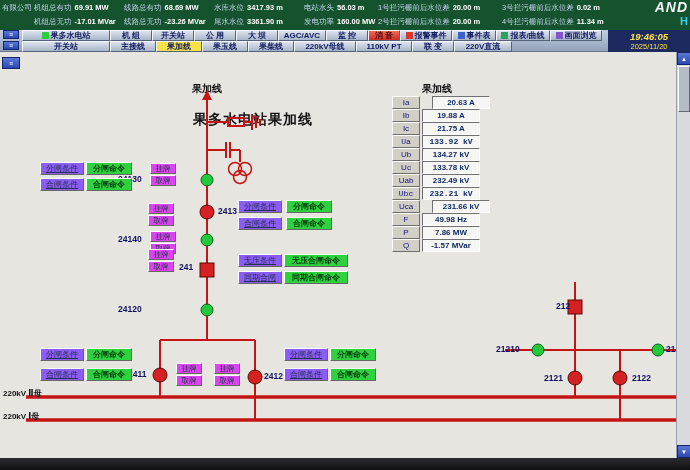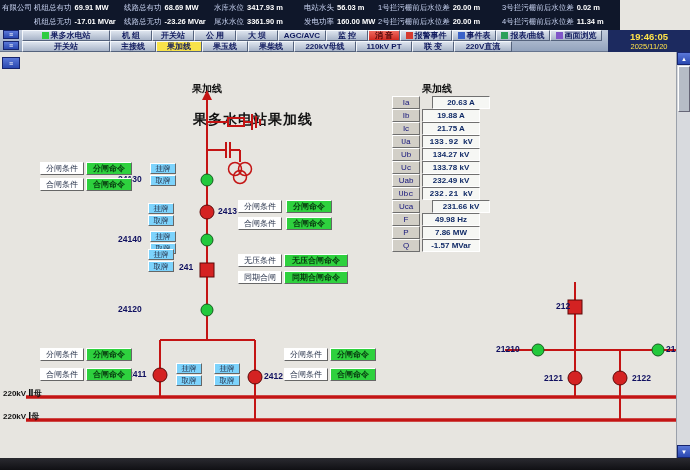--- a/index.html
+++ b/index.html
@@ -1,20 +1,20 @@
 <!DOCTYPE html>
 <html><head>
 <meta charset="utf-8">
 <style>
   * { margin:0; padding:0; box-sizing:border-box; }
   body { font-family:"Liberation Sans","DejaVu Sans",sans-serif; background:#333; }
   #screen { position:relative; width:690px; height:470px; background:#e7e5e0; overflow:hidden; }
 
   
-  #statusbar { position:absolute; top:0; left:0; width:620px; height:30px; background:#0f172a; overflow:hidden; }
+  #statusbar { position:absolute; top:0; left:0; width:690px; height:30px; background:#14532d; overflow:hidden; }
   #statusgrid { position:absolute; left:2px; top:1px; width:612px; display:grid;
     grid-template-columns:32px 90px 90px 90px 74px 124px 116px; grid-auto-rows:14px; align-items:center; }
   .scell { white-space:nowrap; font-size:7.5px; overflow:hidden; }
   .slbl { color:#c9d4f2; }
   .sval { color:#ffffff; font-weight:bold; margin-left:3px; }
   #logo { position:absolute; right:0; top:0; width:72px; height:30px; text-align:right; padding-right:2px; }
   #logo .l1 { font-size:14px; font-weight:bold; font-style:italic; color:#f2f4f8; letter-spacing:1px; line-height:15px; }
   #logo .l2 { font-size:11px; font-weight:bold; color:#3cd0f0; line-height:12px; }
 
   
@@ -24,38 +24,38 @@
   .mbtn { height:11px; display:flex; align-items:center; justify-content:center; gap:2px;
     background:linear-gradient(#dde4ee,#a8b4c8); border:1px solid; border-color:#f4f7fb #54627c #54627c #f4f7fb;
     color:#101a5e; font-size:8px; font-weight:bold; white-space:nowrap; cursor:default; }
   .mbtn.red { background:linear-gradient(#f06a60,#d02a22); color:#50080a; }
   .mbtn.active { background:#f7e24a; }
   .w88{width:88px}.w42{width:42px}.w48{width:48px}.w32{width:32px}.w52{width:52px}
   .w44{width:44px}.w54{width:54px}.w46{width:46px}.w62{width:62px}.w56{width:56px}.w58{width:58px}
   .micon { width:7px; height:7px; display:inline-block; }
   #clockbox { position:absolute; left:608px; top:0; width:82px; height:22px; background:#1c2a5f;
     display:flex; flex-direction:column; align-items:center; justify-content:center; }
-  #clock-time { color:#ffe34a; font-size:9.5px; font-weight:bold; line-height:10px; }
+  #clock-time { color:#ffe34a; font-size:9.5px; font-weight:bold; line-height:10px;font-style:italic; }
   #clock-date { color:#ffe34a; font-size:7.5px; line-height:9px; }
   .railbox { position:absolute; background:linear-gradient(#5a78d8,#2a48b0); border:1px solid #16246e;
     color:#fff; font-size:7px; display:flex; align-items:center; justify-content:center; }
 
   
   #main { position:absolute; top:52px; left:0; width:690px; height:418px; background:#e7e5e0; }
   #page-title { position:absolute; left:193px; top:59px; font-size:14px; font-weight:bold; color:#111; letter-spacing:1px; }
   .dlabel { position:absolute; font-size:8.5px; font-weight:bold; color:#101060; white-space:nowrap; }
   .buslabel { position:absolute; font-size:8px; font-weight:bold; color:#111; white-space:nowrap; }
   .feederlabel { position:absolute; font-size:10px; font-weight:bold; color:#111; white-space:nowrap; }
 
   .cbtn { position:absolute; height:13px; display:flex; align-items:center; justify-content:center;
     border:1px solid; border-color:#fff #666 #666 #fff; font-size:8px; white-space:nowrap; padding:0 2px; }
-  .cgray { background:#ffffff; color:#27324a; width:44px; }
+  .cgray { background:#8b5cf6; color:#27324a; width:44px;text-decoration:underline; }
   .cgreen { background:#2ed13e; color:#073a0f; font-weight:bold; width:46px; }
   .cgreen.wide { width:64px; }
-  .tbtn { position:absolute; width:26px; height:11px; font-size:7.5px; background:#7dd3fc;
+  .tbtn { position:absolute; width:26px; height:11px; font-size:7.5px; background:#d946ef;
     border:1px solid; border-color:#fff #666 #666 #fff; color:#27324a;
     display:flex; align-items:center; justify-content:center; }
 
   
   .mprow { position:absolute; left:392px; display:flex; gap:2px; height:13px; }
   .mlabel { width:28px; background:#d2cfc7; border:1px solid; border-color:#fff #6e6e6e #6e6e6e #fff;
     font-size:8px; color:#14147a; display:flex; align-items:center; justify-content:center; }
   .mvalue { width:58px; background:#f6f7f4; border:1px solid; border-color:#707070 #fff #fff #707070;
     font-size:8px; color:#102a66; font-weight:bold; display:flex; align-items:center; justify-content:center; }
   #panel-title { position:absolute; left:422px; top:82px; font-size:10px; font-weight:bold; color:#111; }
@@ -83,20 +83,24 @@
       <div class="scell"><span class="slbl">1号拦污栅前后水位差</span><span class="sval">20.00 m</span></div>
       <div class="scell"><span class="slbl">3号拦污栅前后水位差</span><span class="sval">0.02 m</span></div>
       <div class="scell"></div>
       <div class="scell"><span class="slbl">机组总无功</span><span class="sval">-17.01 MVar</span></div>
       <div class="scell"><span class="slbl">线路总无功</span><span class="sval">-23.26 MVar</span></div>
       <div class="scell"><span class="slbl">尾水水位</span><span class="sval">3361.90 m</span></div>
       <div class="scell"><span class="slbl">发电功率</span><span class="sval">160.00 MW</span></div>
       <div class="scell"><span class="slbl">2号拦污栅前后水位差</span><span class="sval">20.00 m</span></div>
       <div class="scell"><span class="slbl">4号拦污栅前后水位差</span><span class="sval">11.34 m</span></div>
     </div>
+    <div id="logo">
+      <div class="l1">AND</div>
+      <div class="l2">H</div>
+    </div>
   </div>
 
   <div id="menubar">
     <div class="railbox" style="left:3px;top:0;width:16px;height:9px;">≡</div>
     <div class="railbox" style="left:3px;top:11px;width:16px;height:9px;">≡</div>
     <div class="mrow3">
       <div class="mbtn w88">
         <span class="micon" style="background:#2ecc40;"></span>
         <span>果多水电站</span>
       </div>

